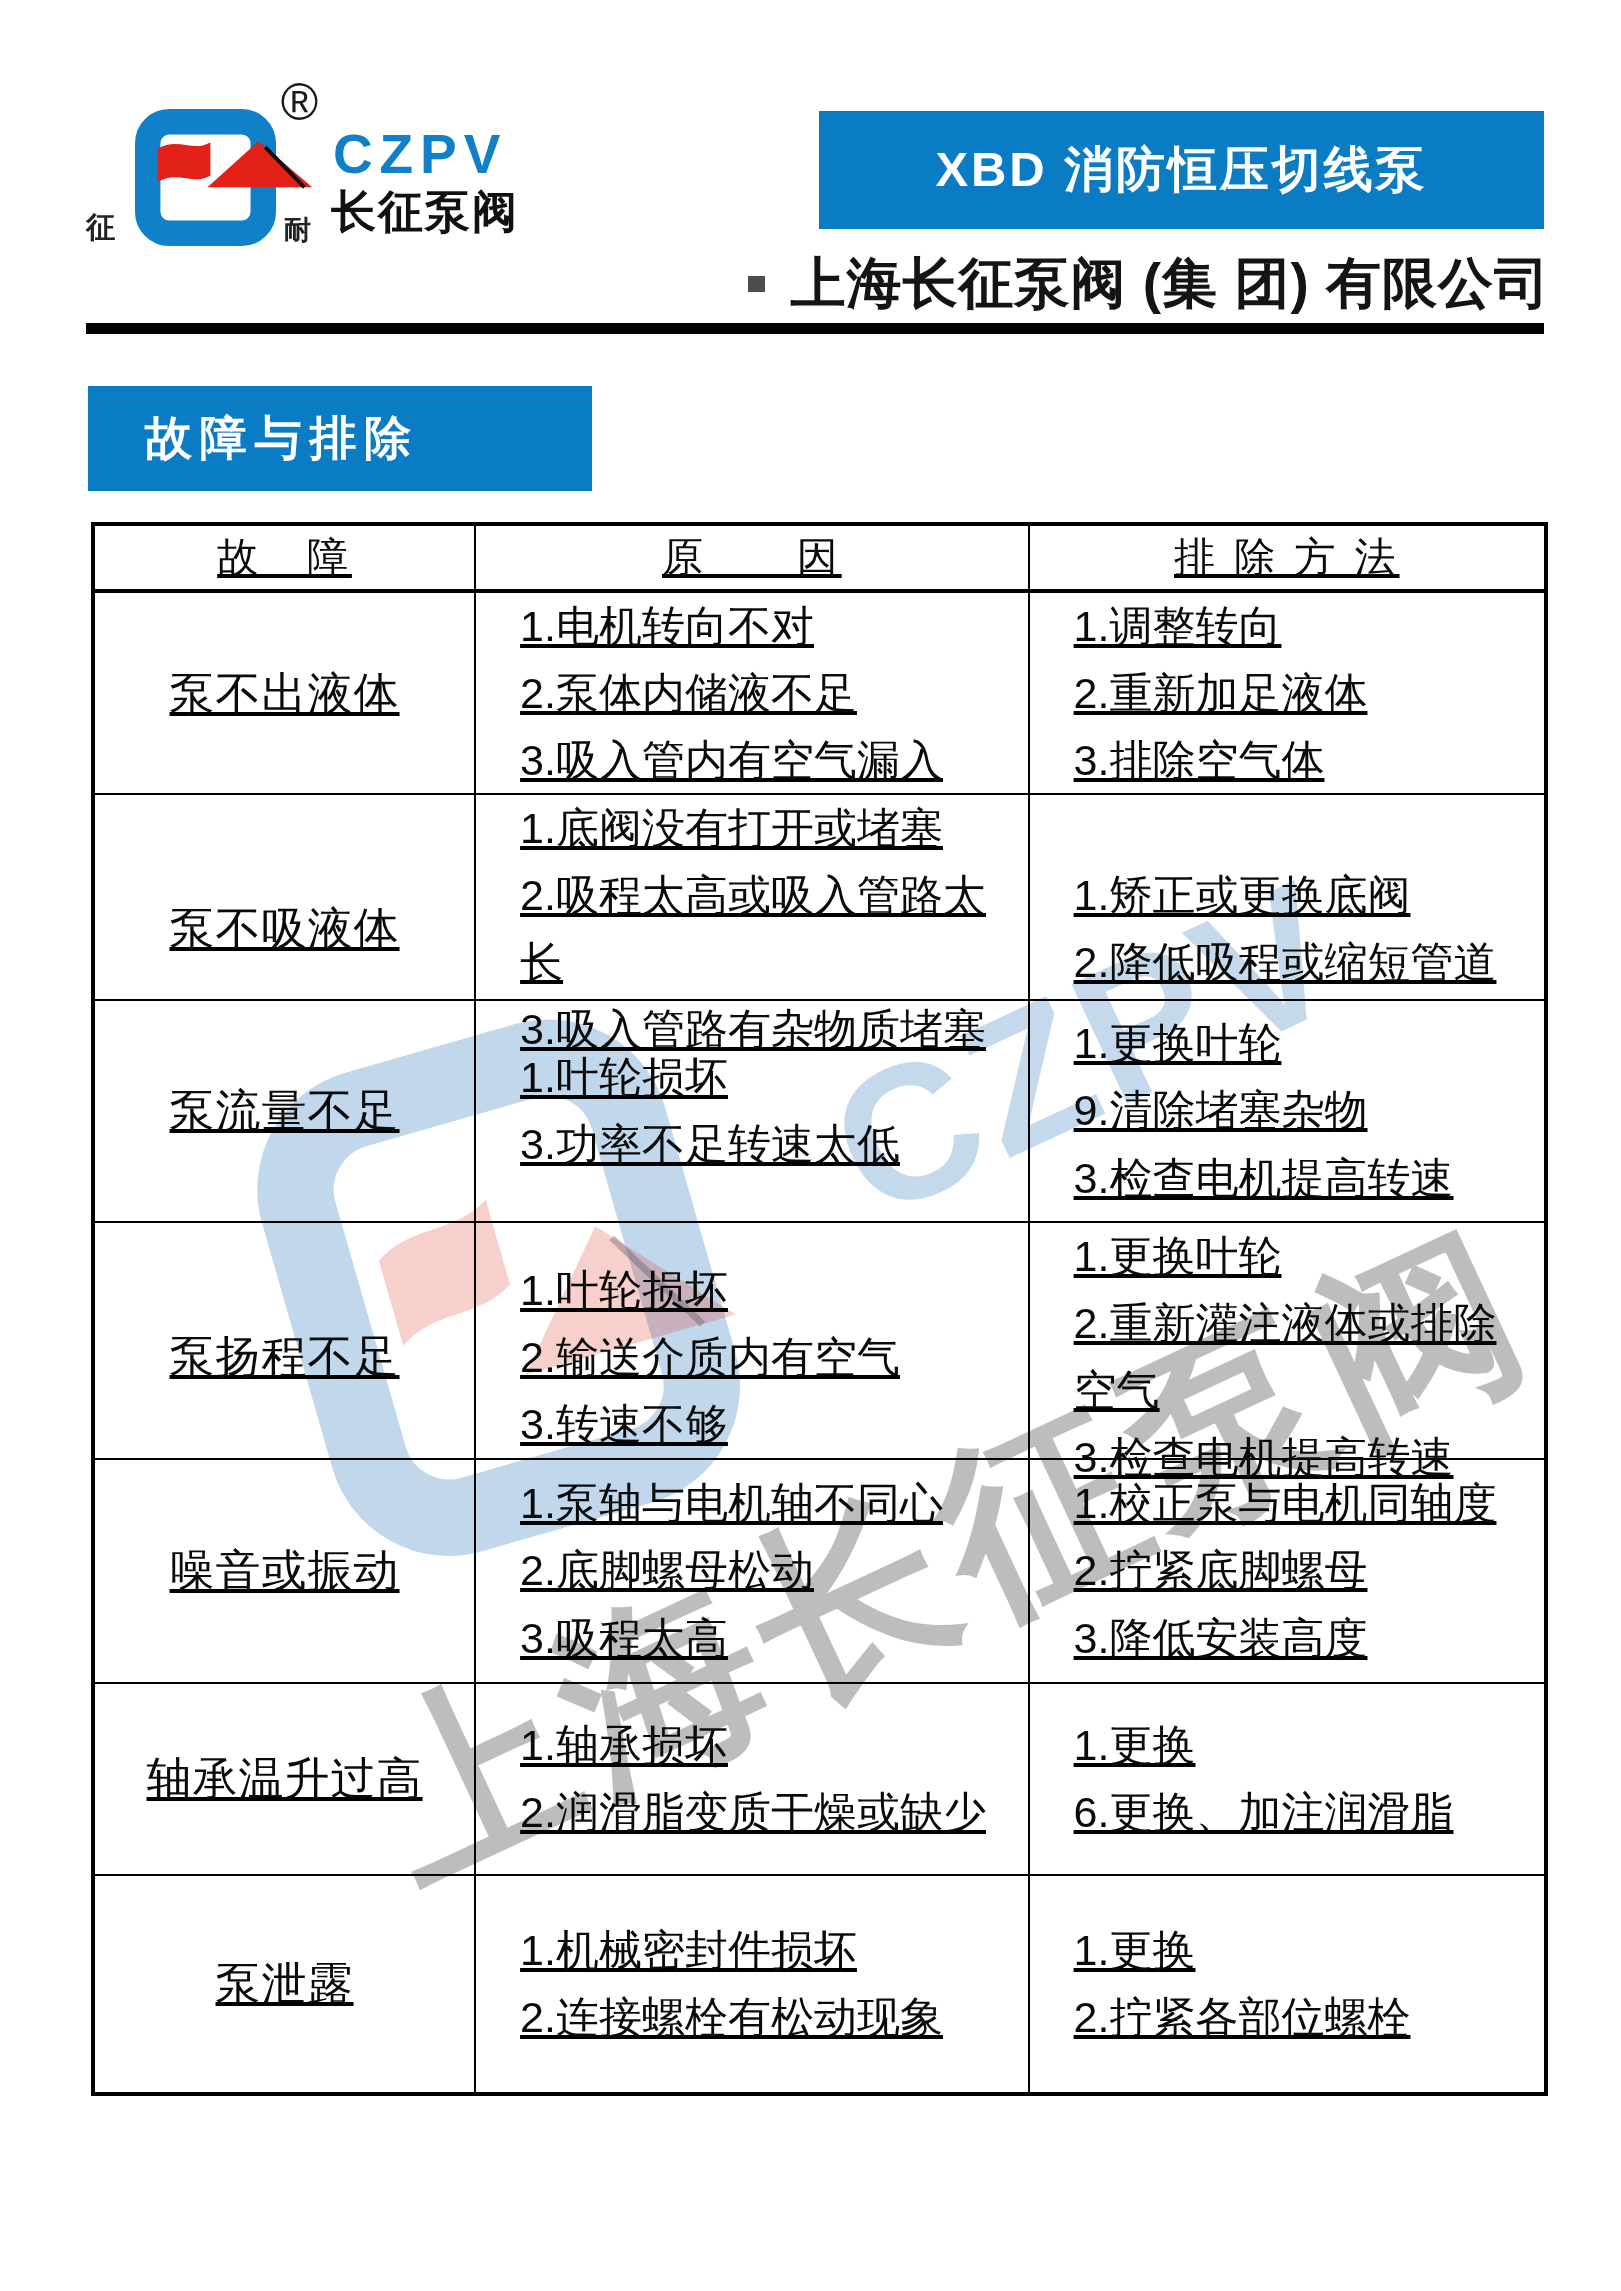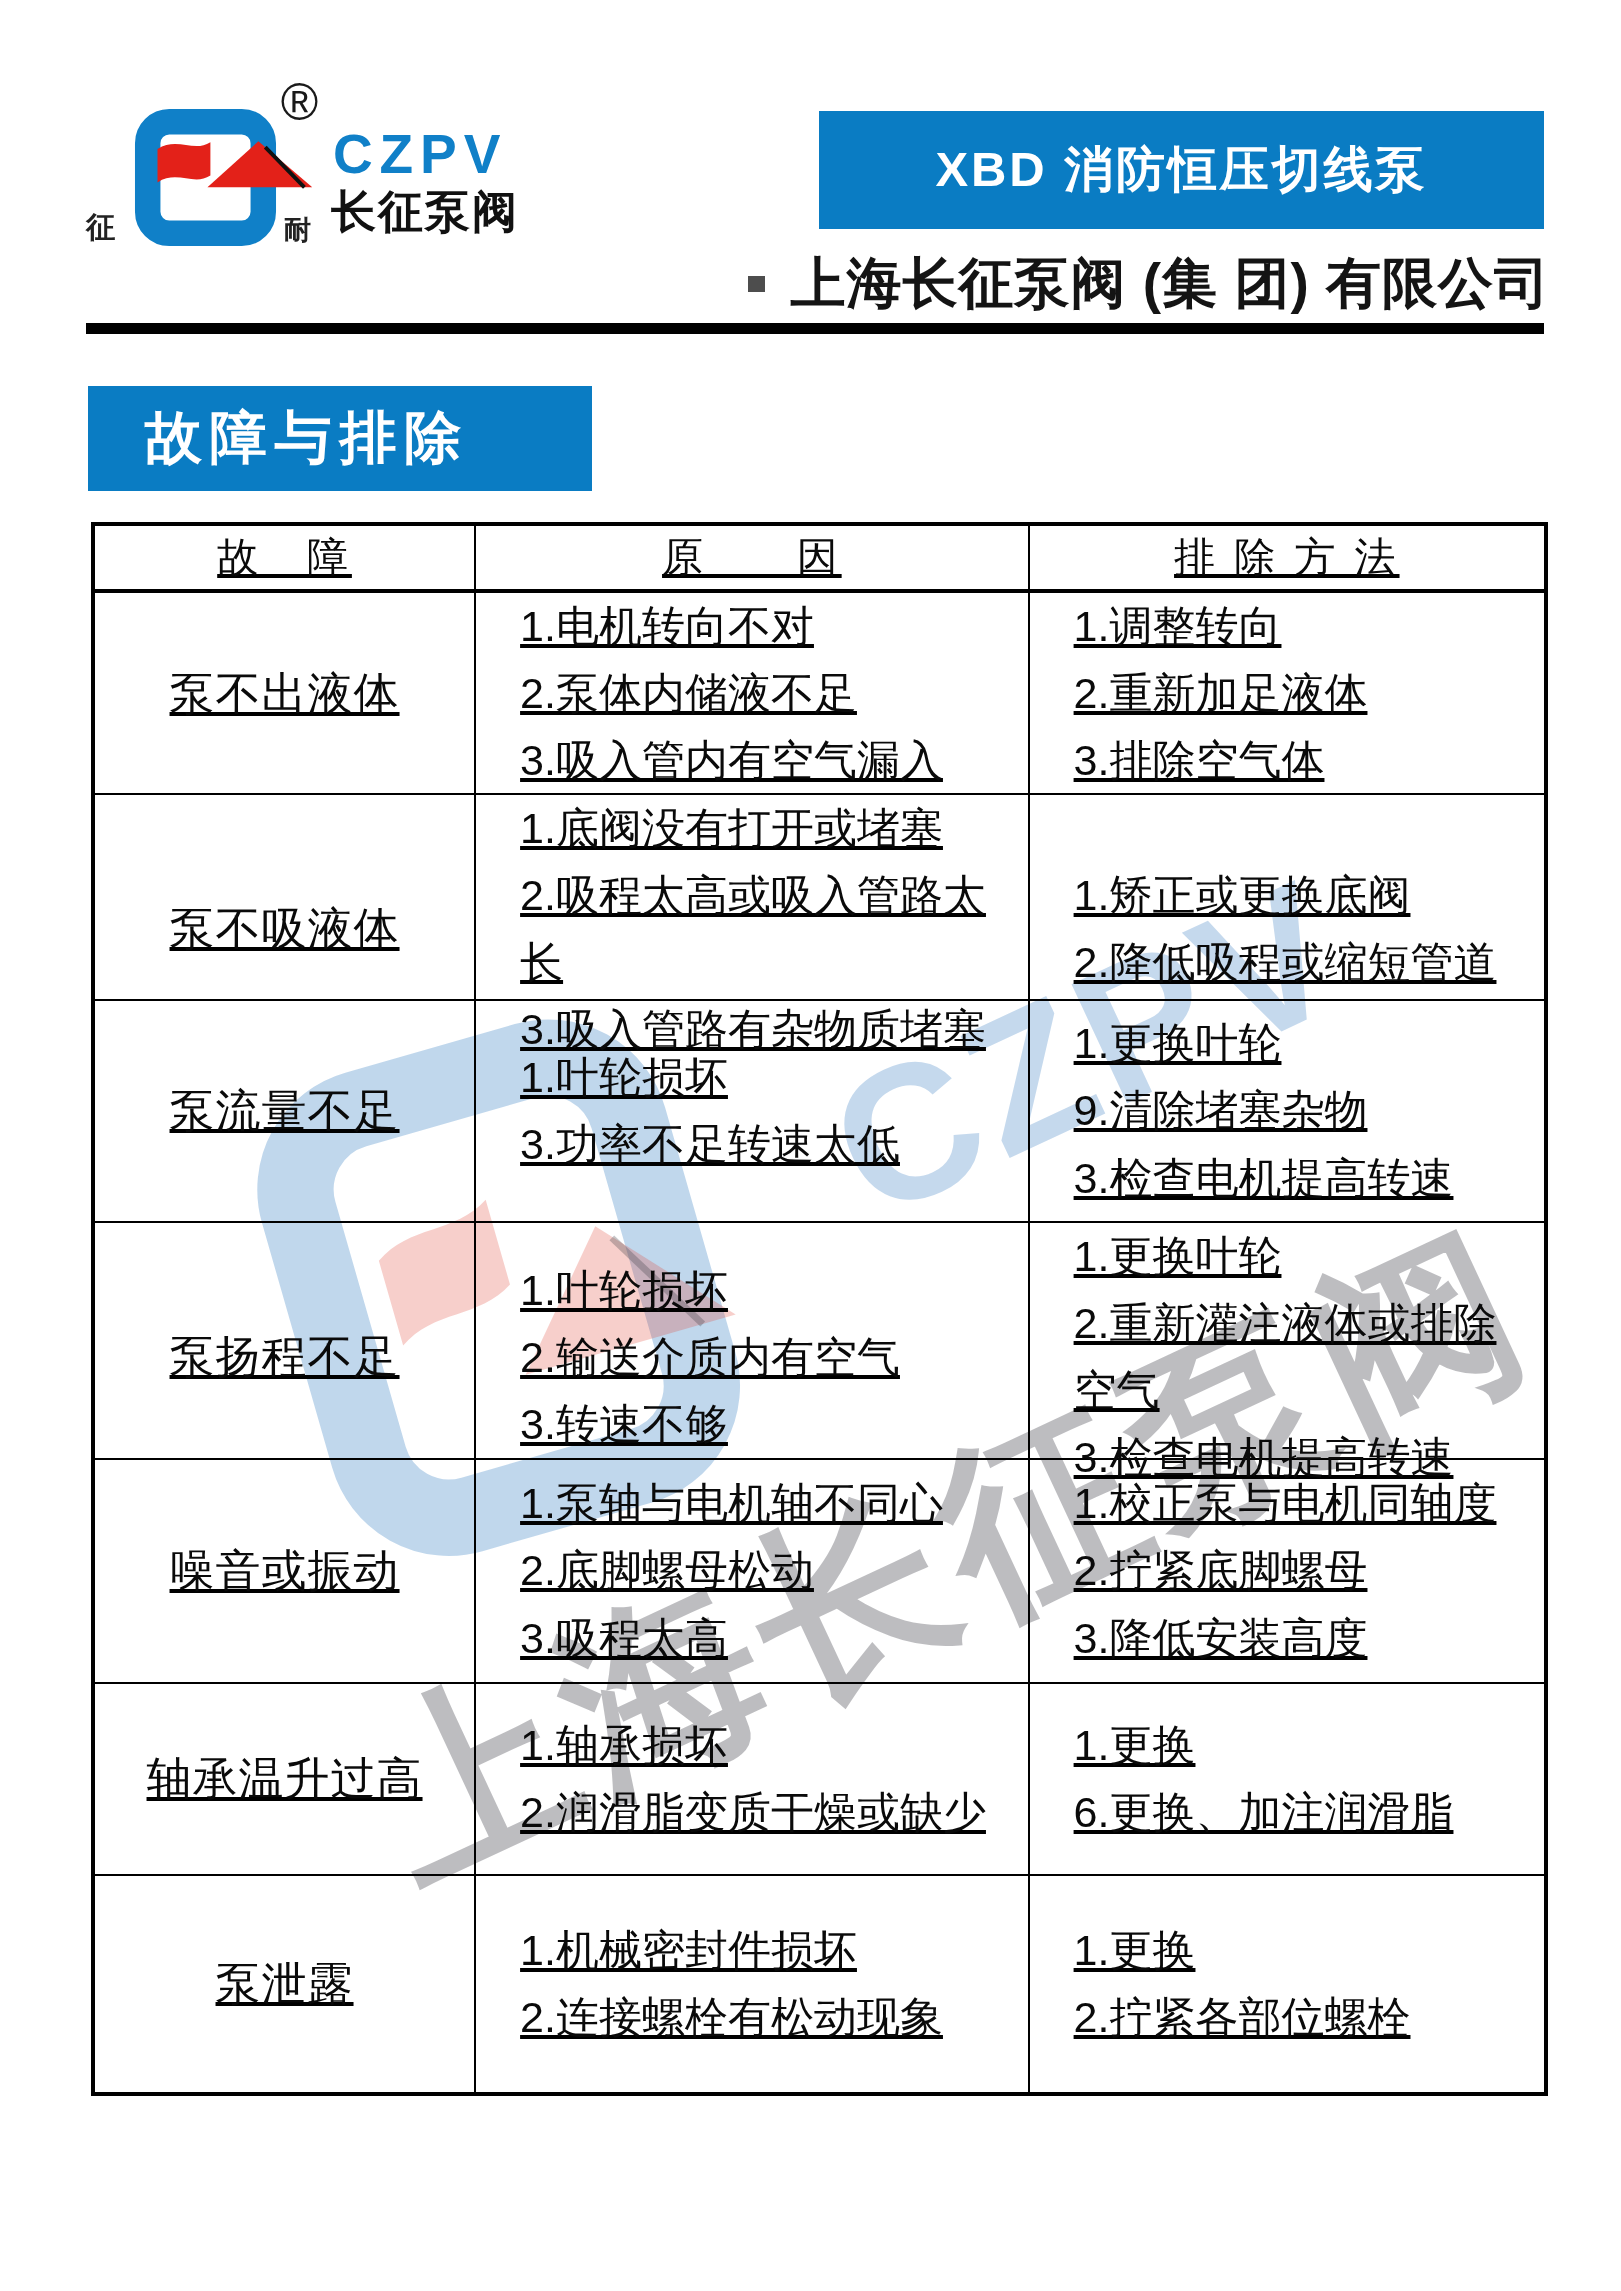--- a/index.html
+++ b/index.html
@@ -35,21 +35,21 @@
   }
   #company-bullet{width:16.7px;height:16.7px;background:#4d4d4d;flex:0 0 auto;}
   #company-name{font-size:55px;font-weight:600;color:#141414;letter-spacing:1px;white-space:nowrap;}
   #rule{position:absolute;left:86px;top:323px;width:1458px;height:10.8px;background:#000;}
   
   #section-title{
     position:absolute;left:88px;top:386px;width:504px;height:105px;
     background:var(--blue,#0a7cc3);
     display:flex;align-items:center;
     padding-left:57px;box-sizing:border-box;
-    color:#fff;font-size:57px;font-weight:700;letter-spacing:7.8px;
+    color:#fff;font-size:47px;font-weight:700;letter-spacing:7.8px;
     z-index:2;
   }
   
   .wm{position:absolute;left:0;top:0;width:100%;height:100%;z-index:1;pointer-events:none;}
   #wm-logo{position:absolute;left:230px;top:990px;width:534px;height:637px;transform:rotate(-16deg);}
   #wm-czpv{
     position:absolute;left:774px;top:882px;width:627px;height:333px;
     transform:rotate(-25deg);
     display:flex;align-items:center;justify-content:center;
     font-size:191px;font-weight:800;letter-spacing:5.9px;

